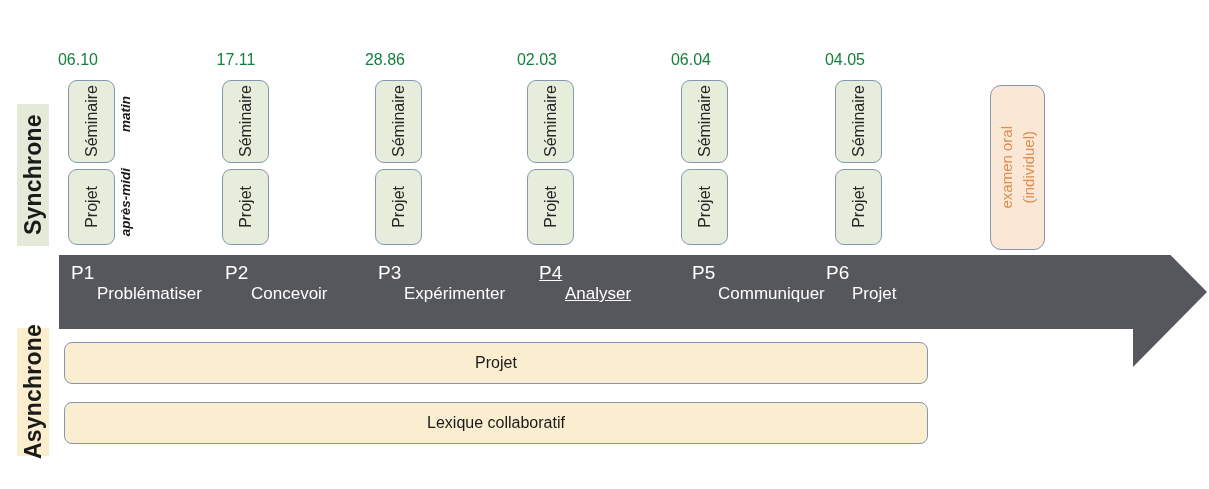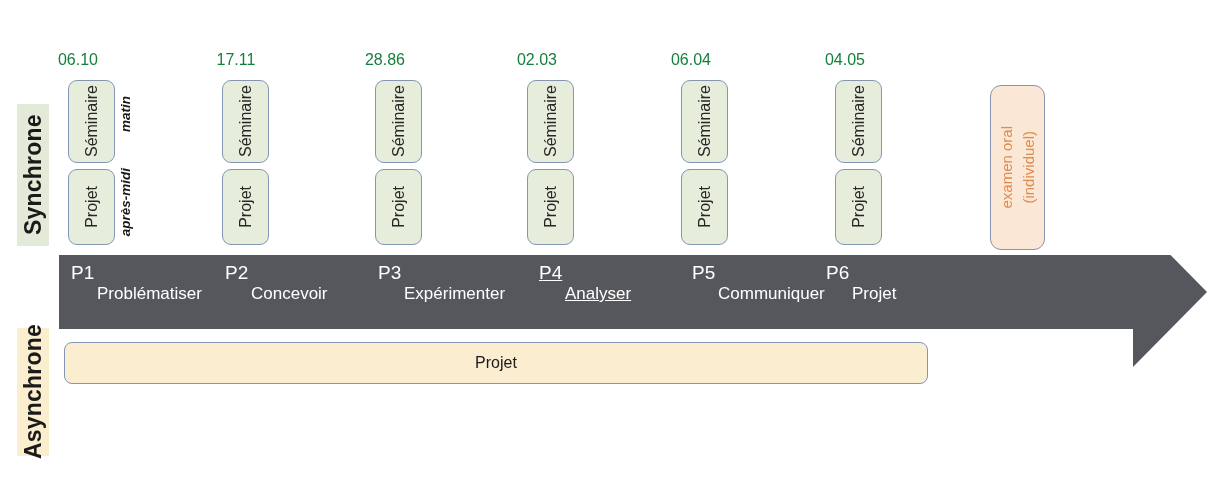--- a/index.html
+++ b/index.html
@@ -261,14 +261,15 @@
         <span class="phase-code">P5</span>
         <span class="phase-name">Communiquer</span>
       </div>
       <div class="phase" style="left: 826px; top: 262px;">
         <span class="phase-code">P6</span>
         <span class="phase-name">Projet</span>
       </div>
     </div>
 
   <div class="async-bar" id="async-bar-0">Projet</div>
+  <div class="async-bar" id="async-bar-1">Lexique collaboratif</div>
 
 </div>
 
 </body></html>

